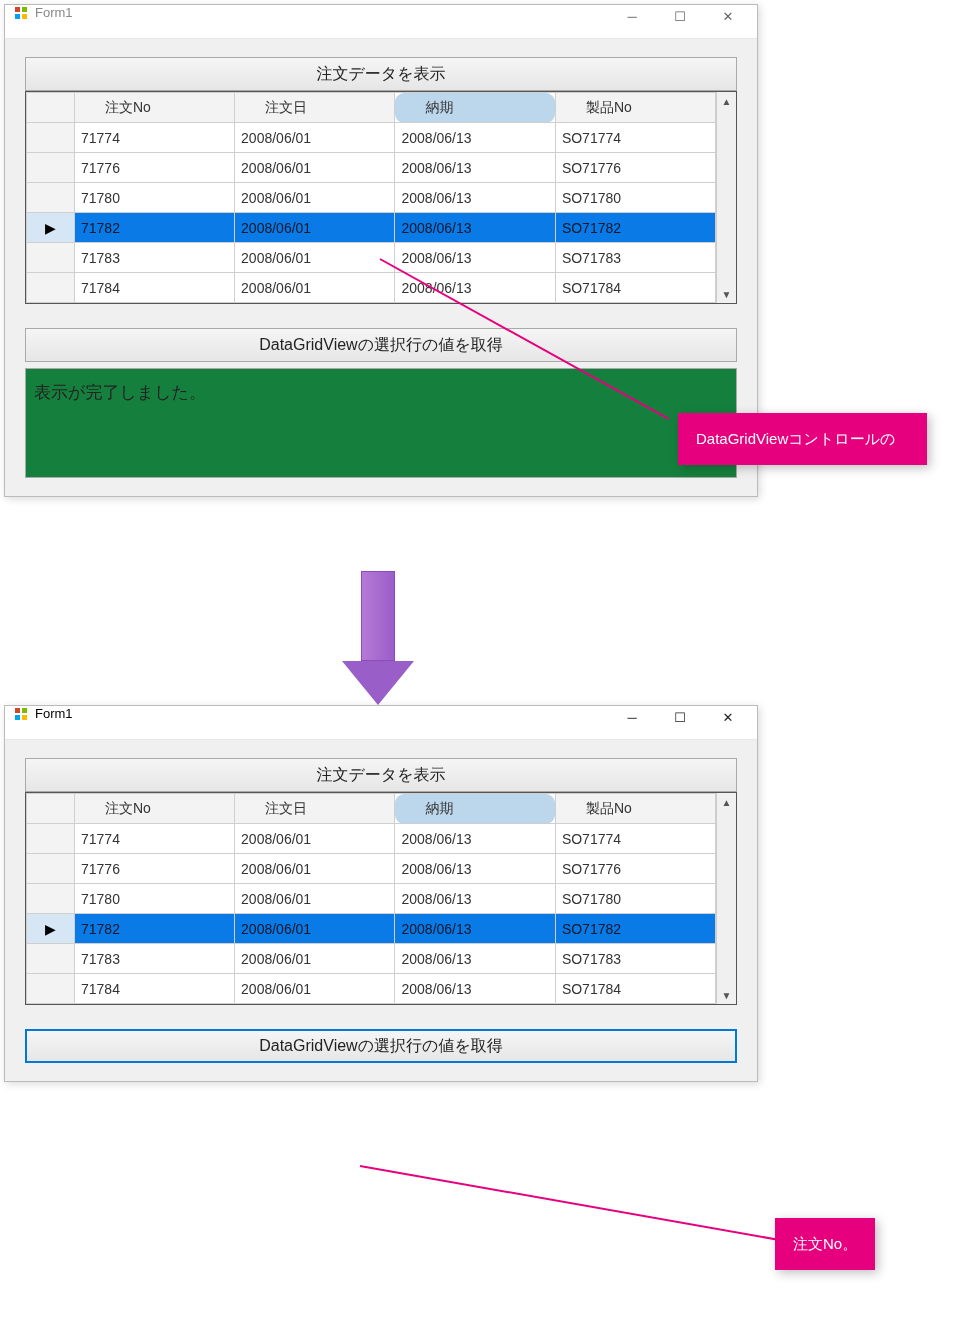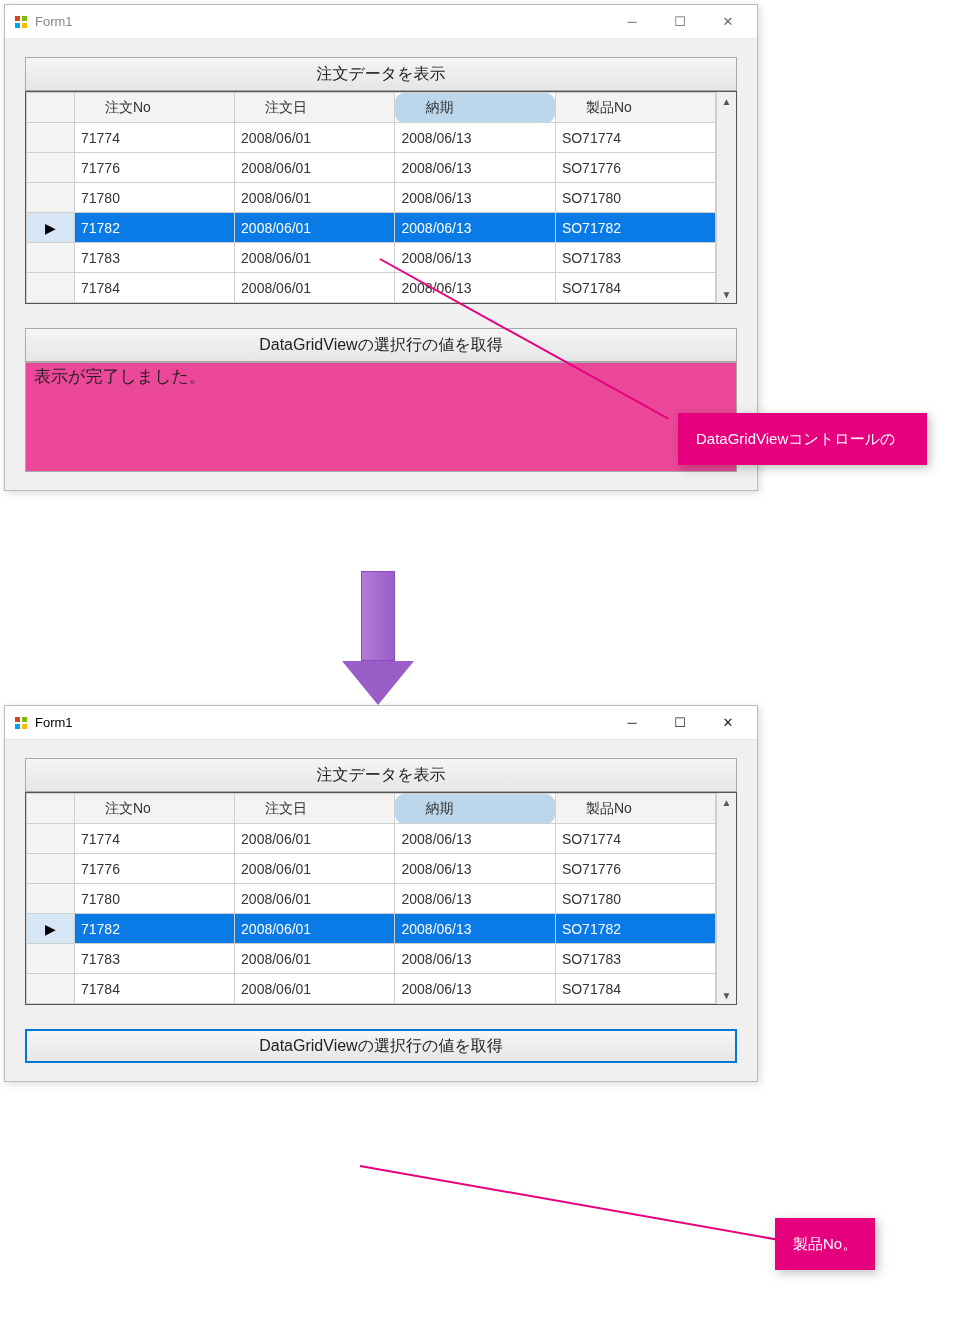--- a/index.html
+++ b/index.html
@@ -18,21 +18,20 @@
     width: 754px;
     background: #f0f0f0;
     border: 1px solid #bbb;
     box-shadow: 2px 2px 8px rgba(0,0,0,0.15);
   }
   .titlebar {
     height: 34px;
     background: #ffffff;
     border-bottom: 1px solid #e8e8e8;
     display: flex;
-    align-items: center;
     padding: 0 6px 0 8px;
   }
   .titlebar .app-icon {
     width: 16px; height: 16px; margin-right: 6px;
     display:inline-block;
   }
   .titlebar .title-text { color: #888; font-size: 13px; }
   .titlebar.active .title-text { color: #000; }
   .win-controls { margin-left: auto; display:flex; gap: 18px; padding-right:8px;}
   .win-btn { width: 30px; height: 22px; display:flex; align-items:center; justify-content:center; color:#666; }
@@ -71,38 +70,39 @@
   }
   .grid-table th.sorted {
     background: #bcd7eb;
     border-radius: 9px;
   }
   .rowhdr {
     width: 48px;
     background: #f3f3f3 !important;
     text-align:center !important;
   }
-  tr.selected td { background: #0a7ae6; color: #ffffff; }
+  tr.selected td { background: #0a7ae6; color: #0f172a; }
   tr.selected .rowhdr { background: #d6e6f5 !important; color:#000;}
   .scrolltrack {
     width: 20px;
     background: #f0f0f0;
     border-left:1px solid #ccc;
     display:flex; flex-direction:column; justify-content:space-between;
     align-items:center;
   }
   .scroll-arrow { font-size:10px; color:#555; height:18px; display:flex;align-items:center;justify-content:center;width:100%;}
   .textbox {
     width: 100%;
     min-height: 110px;
-    background: #ec4899;
+    background: #15803d;
     border: 1px solid #a9a9a9;
-    padding: 2px 8px;
+    padding: 12px 8px;
     font-size: 17px;
     color:#222;
+    margin-top:6px;
   }
   .callout {
     position:absolute;
     background:#e6007e;
     color:#fff;
     padding:14px 18px;
     font-size:15px;
     line-height:1.6;
     box-shadow:3px 3px 10px rgba(0,0,0,0.25);
   }
@@ -315,14 +315,14 @@
   </div>
 </div>
 
 <div class="callout-line" style="left:380px; top:258px; width:330px; transform:rotate(29deg);"></div>
 <div class="callout" style="left:678px; top:413px; width:249px;">
   <div>DataGridViewコントロールの</div>
 </div>
 
 <div class="callout-line" style="left:360px; top:1165px; width:430px; transform:rotate(10deg);"></div>
 <div class="callout" style="left:775px; top:1218px;">
-  <div>製品No。</div>
+  <div>注文No。</div>
 </div>
 
 </body></html>

